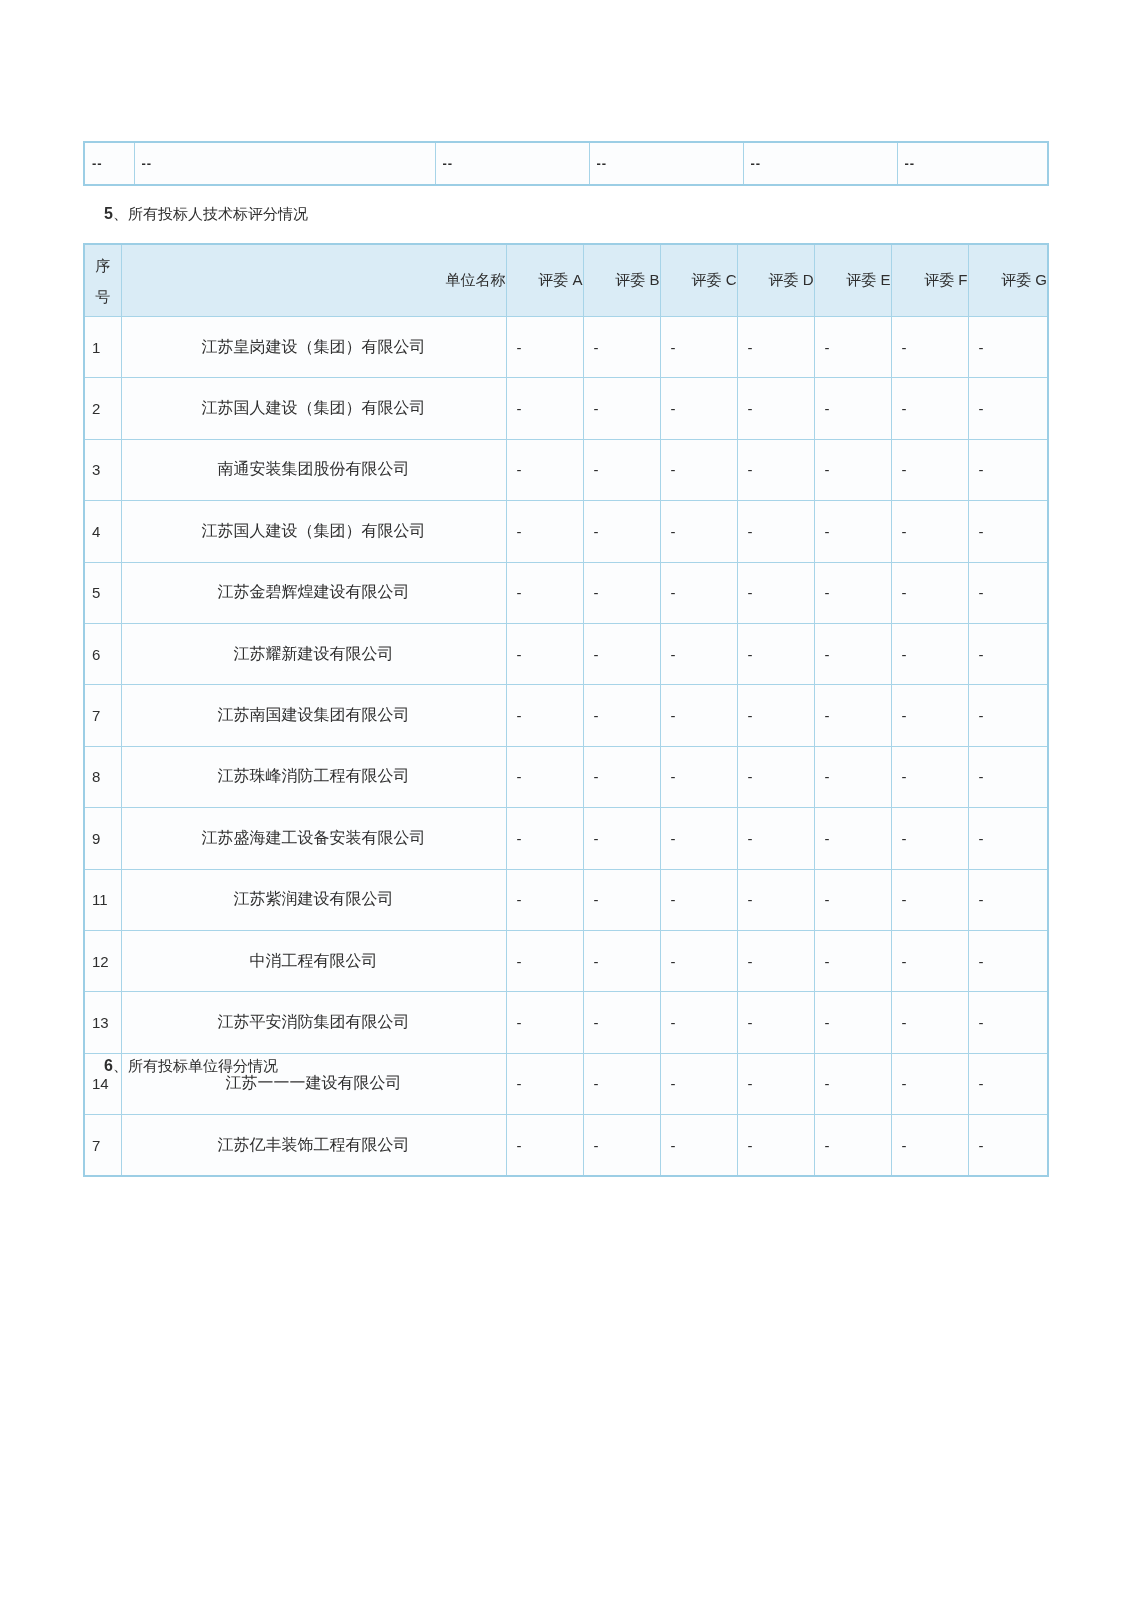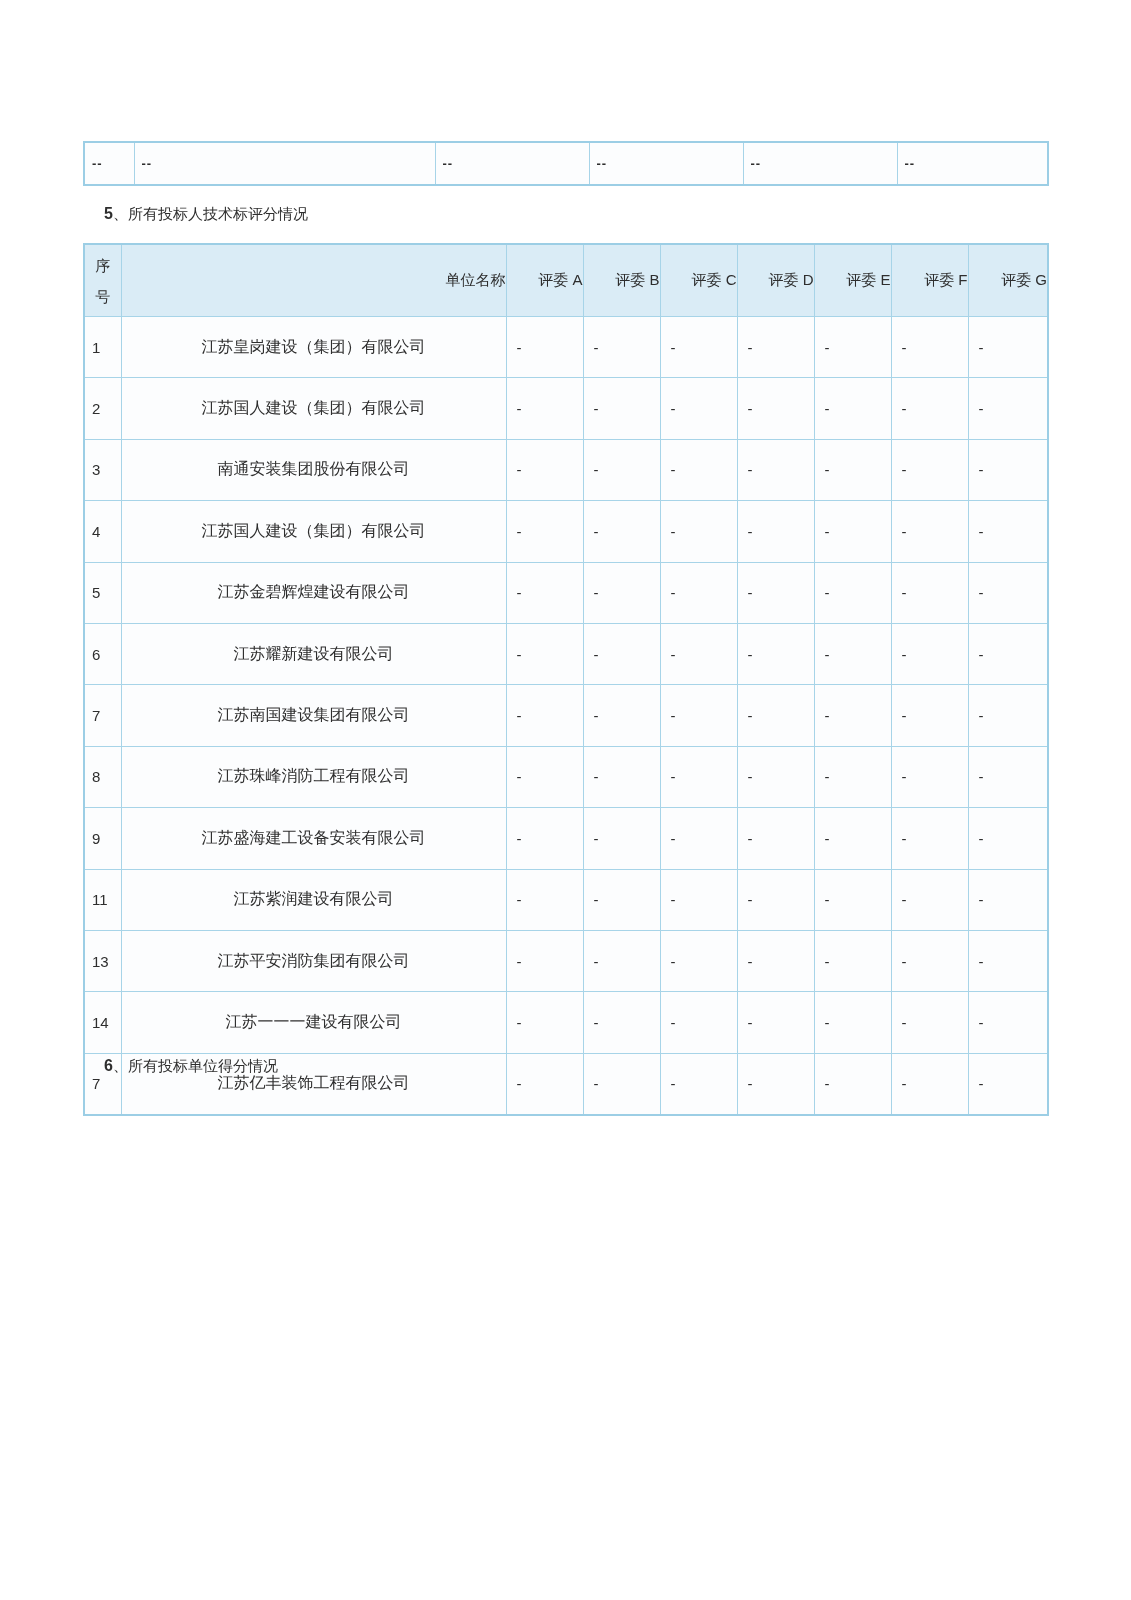--- a/index.html
+++ b/index.html
@@ -228,20 +228,31 @@
           <td class="name">江苏紫润建设有限公司</td>
           <td class="score">-</td>
           <td class="score">-</td>
           <td class="score">-</td>
           <td class="score">-</td>
           <td class="score">-</td>
           <td class="score">-</td>
           <td class="score">-</td>
         </tr>
         <tr>
+          <td class="seq">12</td>
+          <td class="name">中消工程有限公司</td>
+          <td class="score">-</td>
+          <td class="score">-</td>
+          <td class="score">-</td>
+          <td class="score">-</td>
+          <td class="score">-</td>
+          <td class="score">-</td>
+          <td class="score">-</td>
+        </tr>
+        <tr>
           <td class="seq">13</td>
           <td class="name">江苏平安消防集团有限公司</td>
           <td class="score">-</td>
           <td class="score">-</td>
           <td class="score">-</td>
           <td class="score">-</td>
           <td class="score">-</td>
           <td class="score">-</td>
           <td class="score">-</td>
         </tr>

